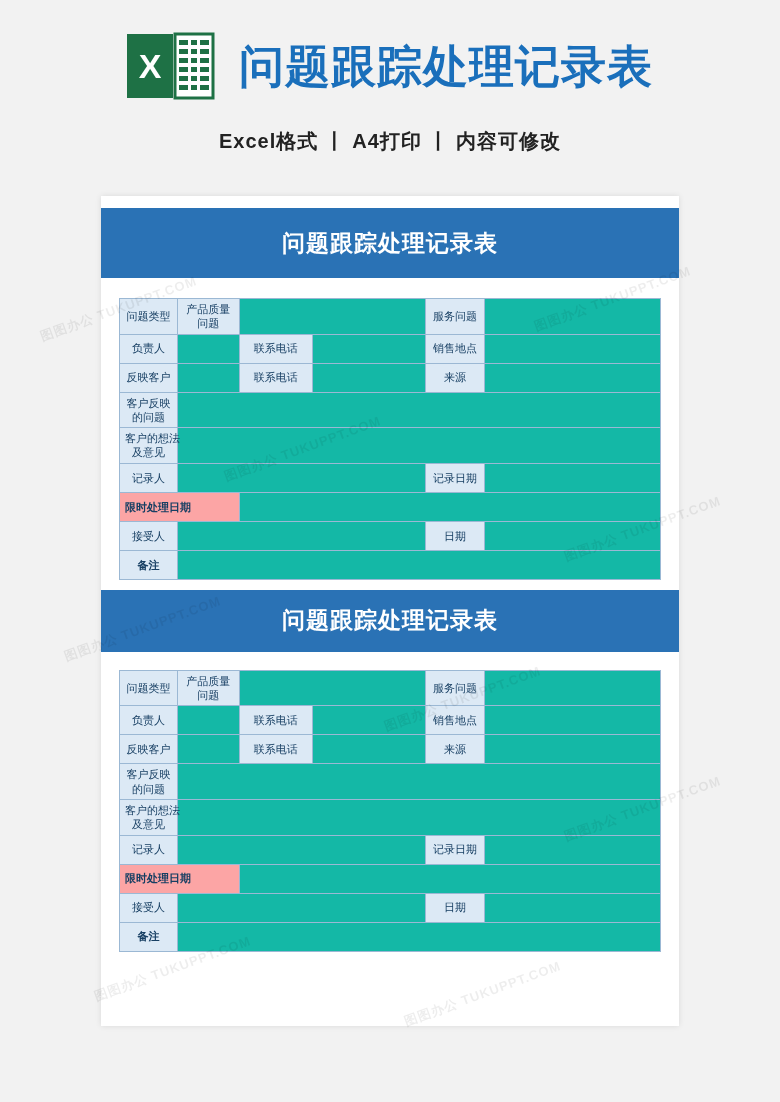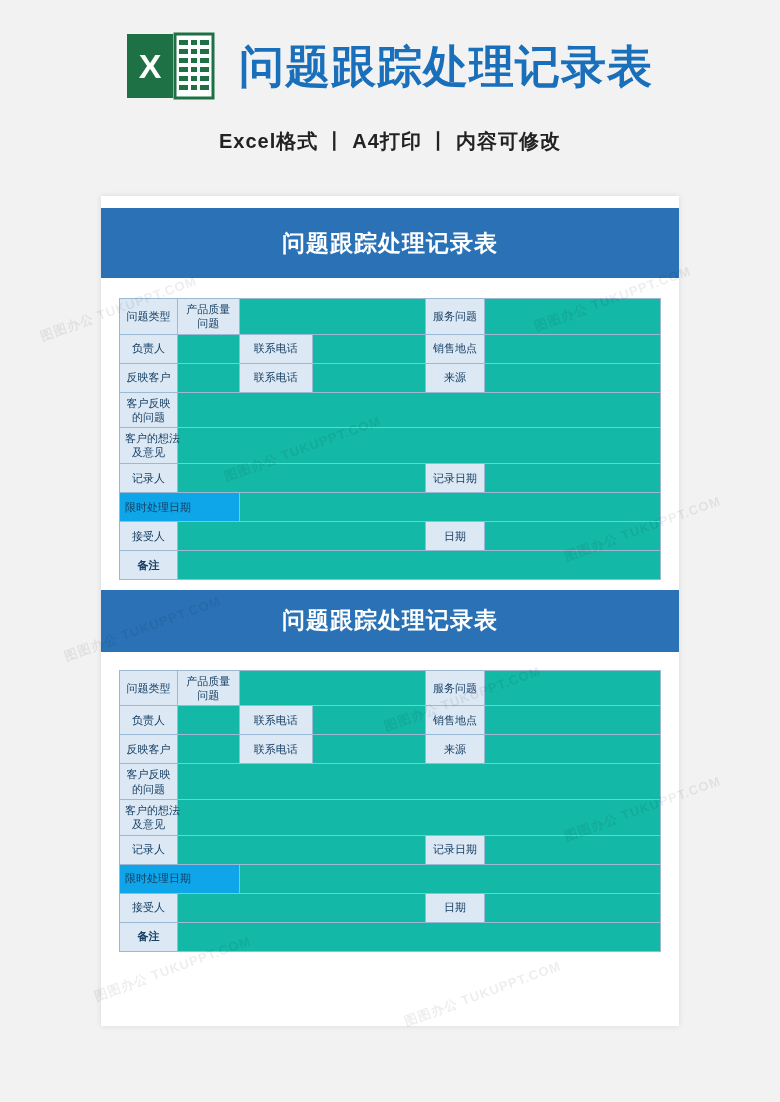--- a/index.html
+++ b/index.html
@@ -95,23 +95,24 @@
     line-height: 1.3;
   }
   td.lbl {
     background: #dce9f5;
     text-align: center;
     font-size: 11px;
     color: #173f63;
     white-space: nowrap;
   }
   td.lbl-left {
-    background: #0ea5e9;
+    background: #fca5a5;
     text-align: left;
     padding-left: 8px;
+    font-weight: bold;
   }
   td.val { background: #14b8a6; }
   td.tall-1 { height: 52px; }
   td.tall-2 { height: 56px; }
   td.tall-3 { height: 46px; font-weight: bold; }
 
   
   .wm {
     position: absolute;
     color: rgba(0,0,0,0.07);

